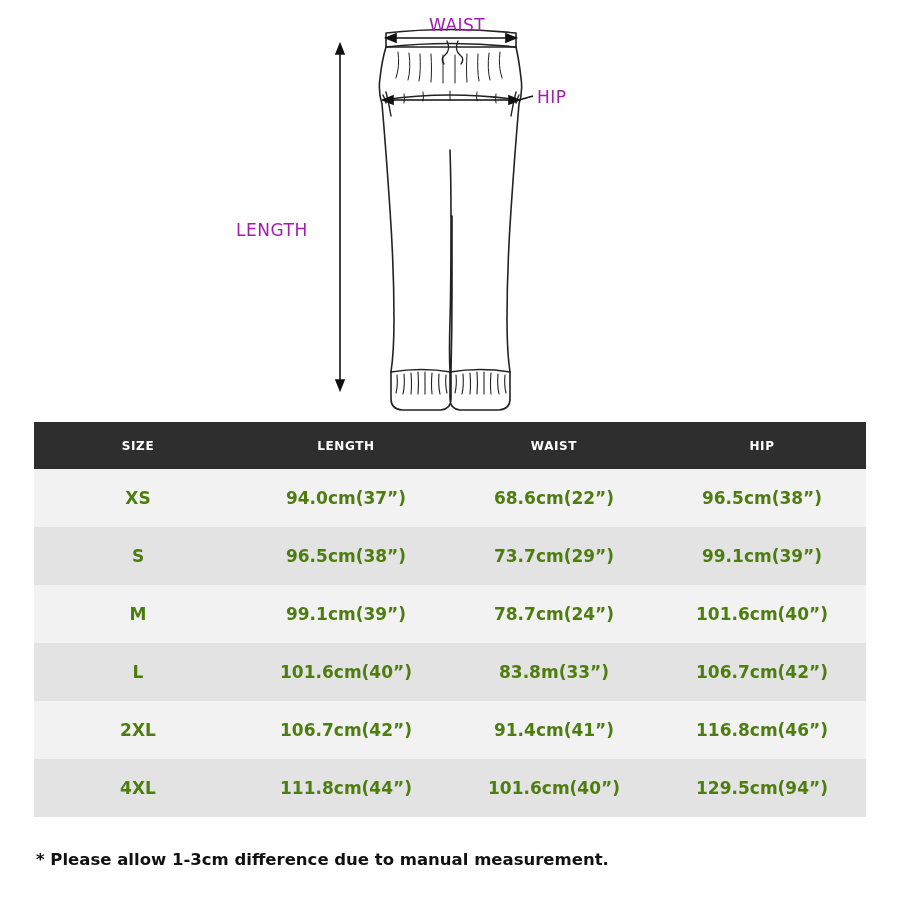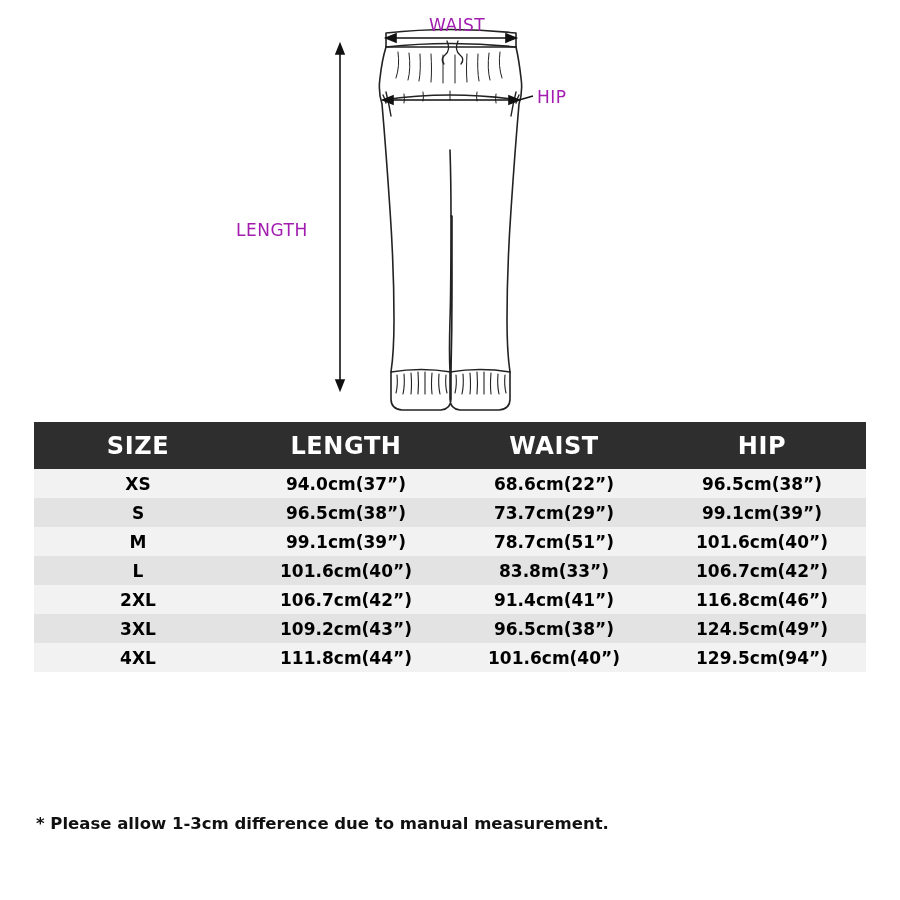--- a/index.html
+++ b/index.html
@@ -45,46 +45,46 @@
     top: 422px;
     width: 832px;
     border-collapse: collapse;
     table-layout: fixed;
   }
   .size-table th,
   .size-table td {
     text-align: center;
     font-size: 17px;
     font-weight: bold;
-    height: 29px;
+    height: 58px;
     padding: 0;
-    color: #000000;
+    color: #4d7c0f;
   }
   .size-table thead th {
     background: #2e2e2e;
     color: #ffffff;
-    font-size: 24px;
+    font-size: 12px;
     letter-spacing: 0.6px;
     height: 47px;
   }
   .size-table tbody tr:nth-child(odd) td {
     background: #f2f2f2;
   }
   .size-table tbody tr:nth-child(even) td {
     background: #e3e3e3;
   }
   .col-size   { width: 208px; }
   .col-length { width: 208px; }
   .col-width  { width: 208px; }
   .col-hip    { width: 208px; }
 
   .footnote {
     position: absolute;
     left: 36px;
-    top: 814px;
+    top: 850px;
     font-size: 16.5px;
     font-weight: bold;
     color: #111111;
   }
 </style>
 </head>
 <body>
 
 <div class="diagram">
 
@@ -227,42 +227,36 @@
     </tr>
     <tr>
       <td>S</td>
       <td>96.5cm(38”)</td>
       <td>73.7cm(29”)</td>
       <td>99.1cm(39”)</td>
     </tr>
     <tr>
       <td>M</td>
       <td>99.1cm(39”)</td>
-      <td>78.7cm(51”)</td>
+      <td>78.7cm(24”)</td>
       <td>101.6cm(40”)</td>
     </tr>
     <tr>
       <td>L</td>
       <td>101.6cm(40”)</td>
       <td>83.8m(33”)</td>
       <td>106.7cm(42”)</td>
     </tr>
     <tr>
       <td>2XL</td>
       <td>106.7cm(42”)</td>
       <td>91.4cm(41”)</td>
       <td>116.8cm(46”)</td>
     </tr>
     <tr>
-      <td>3XL</td>
-      <td>109.2cm(43”)</td>
-      <td>96.5cm(38”)</td>
-      <td>124.5cm(49”)</td>
-    </tr>
-    <tr>
       <td>4XL</td>
       <td>111.8cm(44”)</td>
       <td>101.6cm(40”)</td>
       <td>129.5cm(94”)</td>
     </tr>
   </tbody>
 </table>
 
 <div class="footnote">* Please allow 1-3cm difference due to manual measurement.</div>
 

